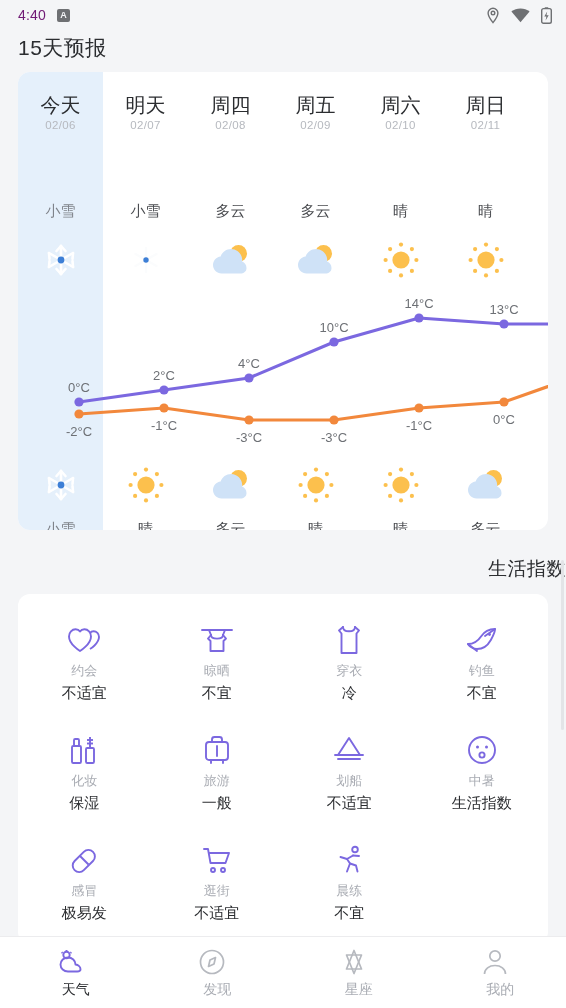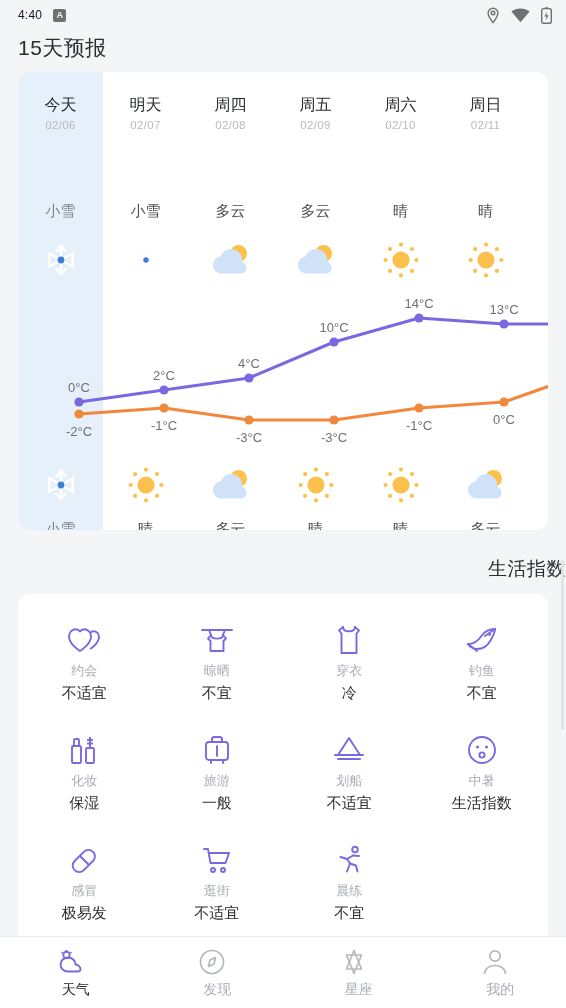--- a/index.html
+++ b/index.html
@@ -7,21 +7,21 @@
     width:566px; height:1008px;
     background:#f4f5f7;
     font-family:"Liberation Sans","DejaVu Sans",sans-serif;
     overflow:hidden;
   }
   
   .statusbar{
     height:30px; display:flex; align-items:center;
     padding:0 14px 0 18px; color:#57595c; font-size:14px;
   }
-  .sb-time{ font-size:12px; color:#0f172a; letter-spacing:.2px; }
+  .sb-time{ font-size:14px; color:#701a75; letter-spacing:.2px; }
   .sb-appicon{
     width:13px;height:13px;background:#6e7073;border-radius:2px;
     margin-left:11px;display:flex;align-items:center;justify-content:center;
     color:#f4f5f7;font-size:9px;line-height:1;font-weight:bold;
   }
   .sb-right{ margin-left:auto; display:flex; align-items:center; gap:11px; }
   .sb-right svg{ display:block; }
 
   
   .page-title{
@@ -36,21 +36,21 @@
   .today-highlight{
     position:absolute; left:0; top:0; width:85px; height:100%;
     background:#e5f0fb;
   }
   .fc-scroll{ position:relative; width:100%; height:100%; }
 
   .row{ position:absolute; left:0; top:0; width:100%; display:flex; }
   .col{ width:85px; flex:0 0 85px; text-align:center; }
 
   .row-daynames{ top:22px; }
-  .dayname{ font-size:16px; color:#2b2d30; line-height:22px; }
+  .dayname{ font-size:20px; color:#2b2d30; line-height:22px; }
   .daydate{ font-size:11.5px; color:#b6b9bf; line-height:18px; letter-spacing:.3px; }
 
   .row-cond-top{ top:130px; }
   .cond-text{ font-size:15px; color:#4a4c50; }
   .col.is-today .cond-text{ color:#7f838a; }
 
   .row-icon-top{ top:160px; }
   .row-icon-bot{ top:385px; }
   .icon-cell{ height:56px; display:flex; align-items:center; justify-content:center; }
 

